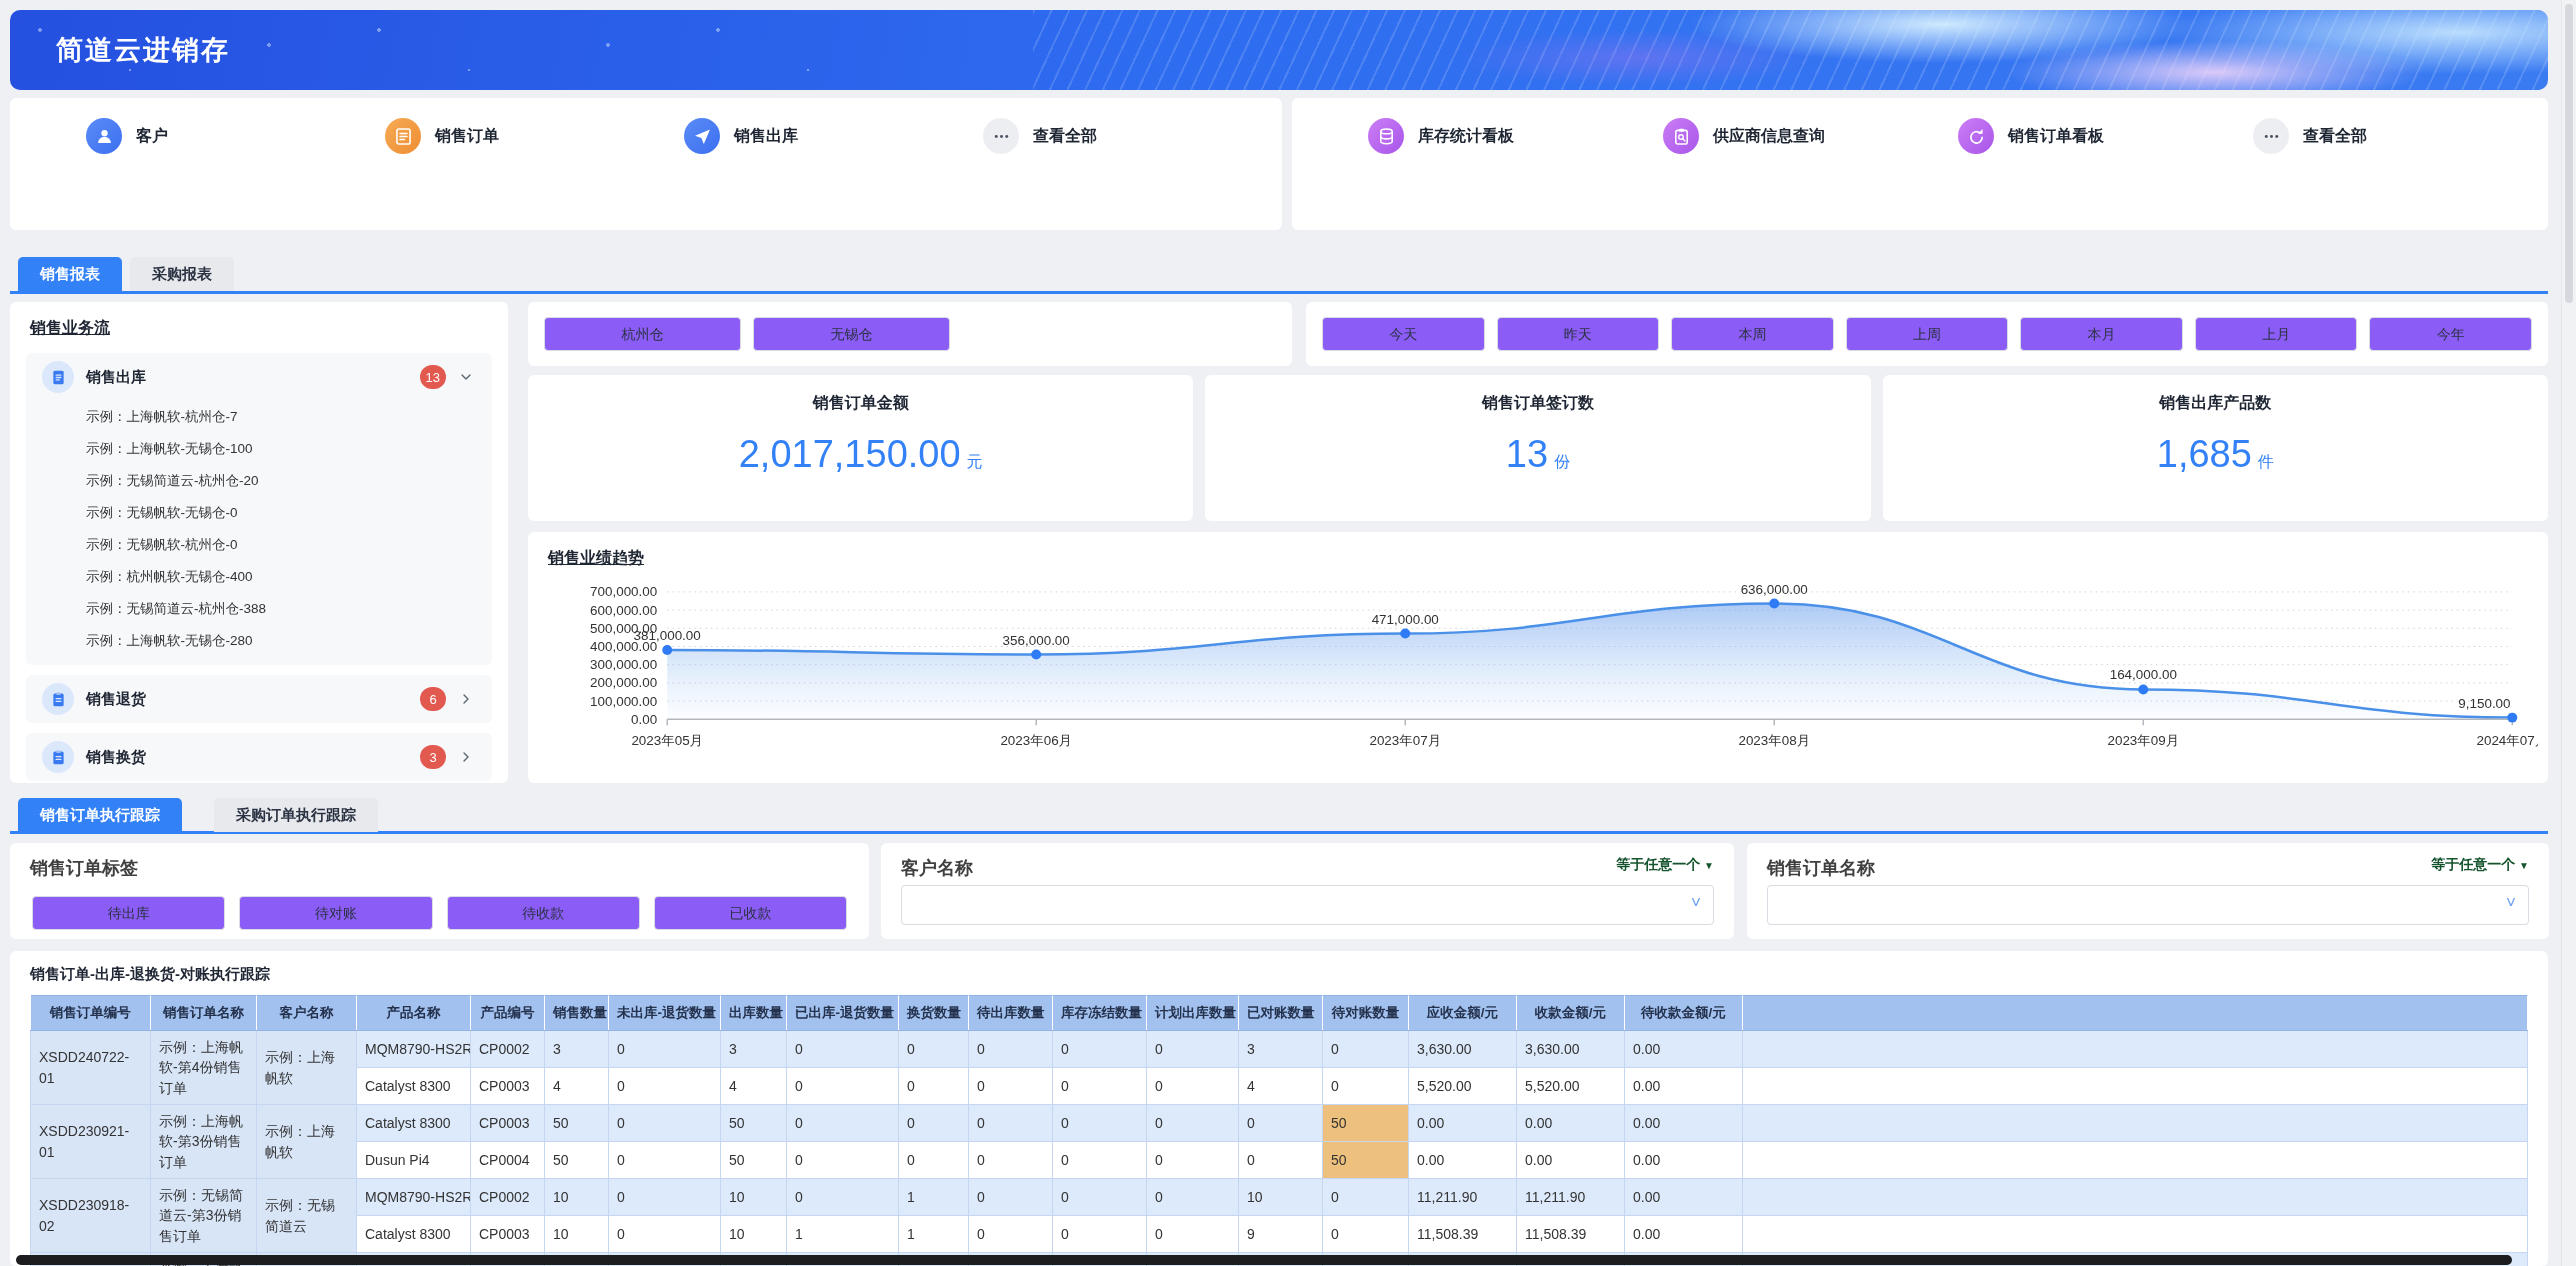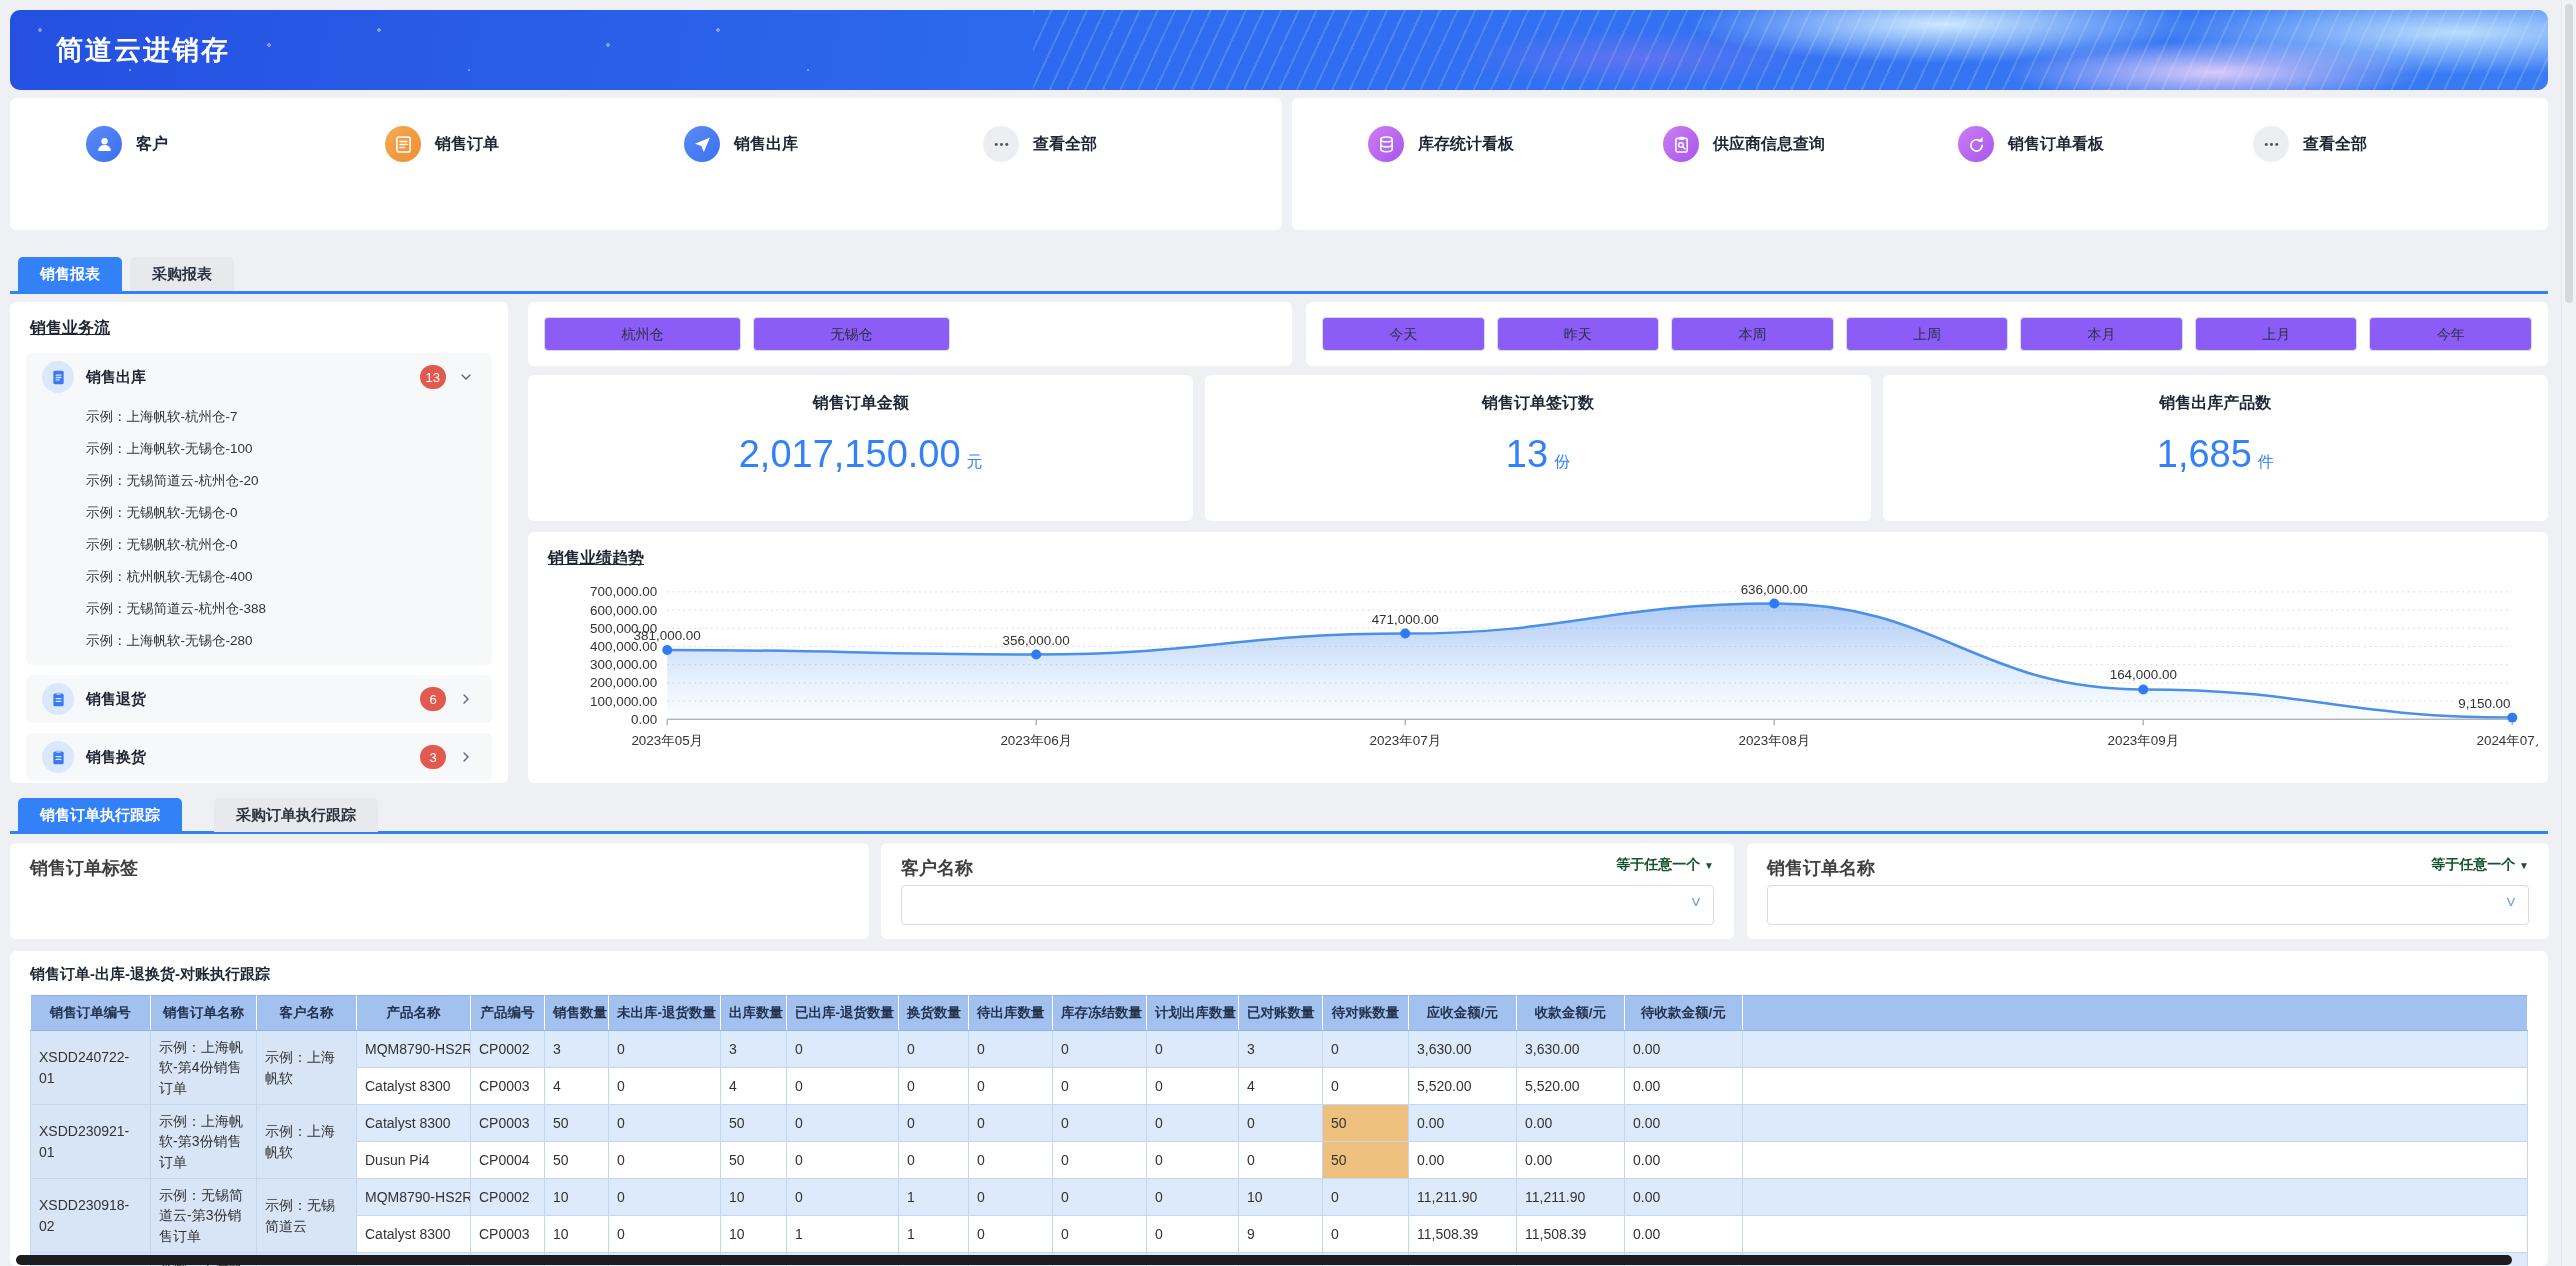--- a/index.html
+++ b/index.html
@@ -20,21 +20,21 @@
     background-image:radial-gradient(circle 2px at 30px 20px, #cfe2ff 90%, transparent),
       radial-gradient(circle 1.5px at 120px 60px, #cfe2ff 90%, transparent),
       radial-gradient(circle 2px at 259px 35px, #cfe2ff 90%, transparent);
     background-size:339px 80px;}
   .banner h1{position:absolute;left:46px;top:22px;margin:0;font-size:27px;letter-spacing:2px;color:#fff;font-weight:bold;}
 
   
   .qcard{position:absolute;top:98px;height:132px;background:#fff;border-radius:6px;}
   .qcard-l{left:10px;width:1272px;}
   .qcard-r{left:1292px;width:1256px;}
-  .qrow{display:flex;padding:28px 0 0 76px;}
+  .qrow{display:flex;padding:20px 0 0 76px;}
   .qitem{width:346px;display:flex;align-items:center;gap:14px;cursor:pointer;}
   .qicon{width:36px;height:36px;border-radius:50%;display:flex;align-items:center;justify-content:center;flex:none;}
   .qicon svg{width:21px;height:21px;}
   .qlabel{font-size:16px;font-weight:bold;color:#1f2633;white-space:nowrap;}
 
   
   .tabs{position:absolute;display:flex;gap:8px;z-index:2;}
   .tabs1{left:18px;top:257px;}
   .tabs2{left:18px;top:798px;gap:32px;}
   .tab{height:34px;line-height:34px;padding:0 22px;background:#e7e9ed;border-radius:5px 5px 0 0;
@@ -370,20 +370,26 @@
   </section>
 
   <div class="tabs tabs2">
     <div class="tab active">销售订单执行跟踪</div>
     <div class="tab">采购订单执行跟踪</div>
   </div>
   <div class="tabline tl2"></div>
 
   <section class="card fA">
     <div class="f-label">销售订单标签</div>
+    <div class="btnrow" id="tag-btns">
+        <div class="btn">待出库</div>
+        <div class="btn">待对账</div>
+        <div class="btn">待收款</div>
+        <div class="btn">已收款</div>
+      </div>
   </section>
 
   <section class="card fB">
     <div class="f-label">客户名称</div>
     <div class="f-op"><span>等于任意一个</span> <span class="tri">▼</span></div>
     <div class="f-select">
         <span class="chev">˅</span>
       </div>
   </section>
 

